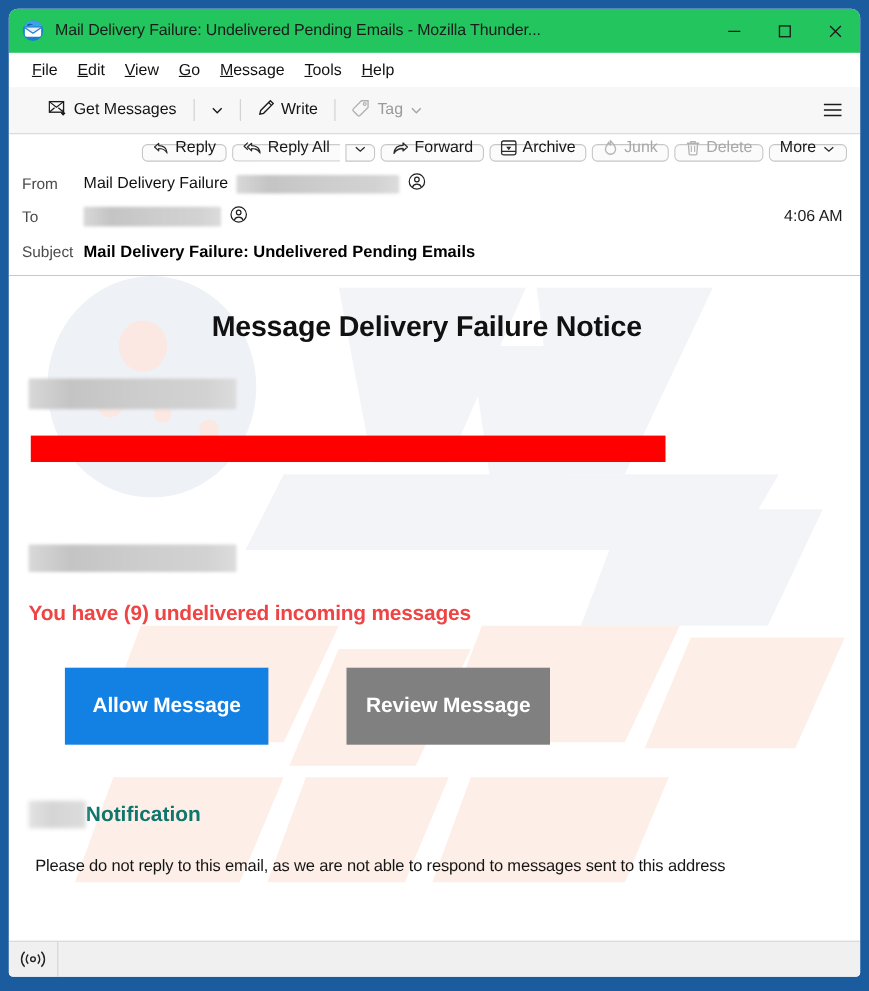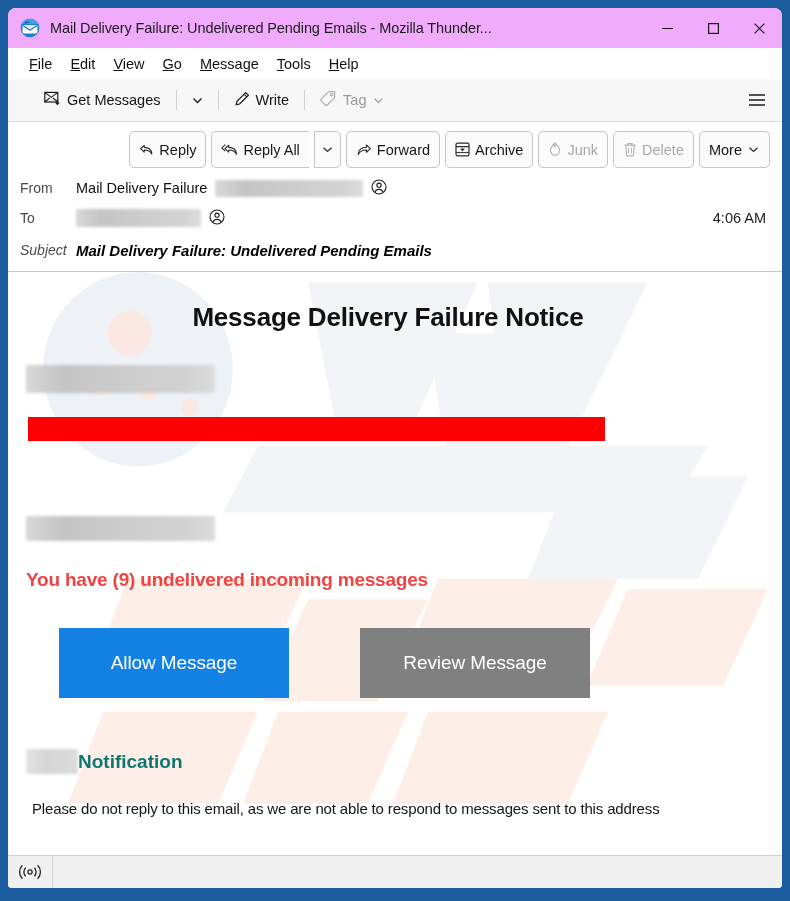--- a/index.html
+++ b/index.html
@@ -25,21 +25,21 @@
     border-radius: 8px 8px 4px 4px;
     overflow: hidden;
     display: flex;
     flex-direction: column;
   }
 
   
   #title-bar {
     height: 40px;
     flex: 0 0 40px;
-    background: #f0abfc;
+    background: #22c55e;
     display: flex;
     align-items: center;
     position: relative;
   }
   #app-icon {
     width: 20px;
     height: 20px;
     margin-left: 12px;
     flex: 0 0 20px;
     position: relative;
@@ -139,29 +139,29 @@
   }
   #msg-action-bar {
     display: flex;
     justify-content: flex-end;
     align-items: center;
     gap: 5px;
     padding: 9px 12px 5px 12px;
   }
   .msg-btn {
     display: flex;
-    align-items: center;
+    align-items: flex-end;
     gap: 5px;
     border: 1px solid #c6c6c6;
     border-radius: 5px;
     background: #fbfbfb;
     padding: 4px 9px;
     font-size: 14.5px;
     color: #171717;
-    height: 37px;
+    height: 16px;
     box-sizing: border-box;
     white-space: nowrap;
   }
   .msg-btn.disabled { color: #a8a8a8; background: #fbfbfb; }
   .msg-btn.joined-left { border-radius: 5px 0 0 5px; border-right: none; }
   .msg-btn.joined-right { border-radius: 0 5px 5px 0; padding: 4px 6px; }
 
   .hdr-row {
     display: flex;
     align-items: center;
@@ -187,21 +187,21 @@
     border-radius: 1px;
     filter: blur(1.6px);
     vertical-align: middle;
   }
   #time-stamp {
     margin-left: auto;
     color: #1b1b1b;
     font-size: 14.5px;
     padding-right: 4px;
   }
-  .subject-row { padding-bottom: 8px; padding-top: 4px; font-style: italic; }
+  .subject-row { padding-bottom: 8px; padding-top: 4px; }
   #subject-value { font-weight: bold; font-size: 15px; color: #000; }
 
   
   #email-body {
     flex: 1 1 auto;
     background: #ffffff;
     position: relative;
     overflow: hidden;
   }
   #watermark {
@@ -250,23 +250,23 @@
   #cta-row {
     margin: 37px 0 0 51px;
     display: flex;
     gap: 71px;
   }
   .cta-btn {
     display: flex;
     align-items: center;
     justify-content: center;
     color: #ffffff;
-    font-weight: normal;
+    font-weight: bold;
     font-size: 19px;
-    width: 230px;
+    width: 185px;
     height: 70px;
     box-sizing: border-box;
     letter-spacing: -0.1px;
   }
   #notification-row {
     margin: 51px 0 0 18px;
     display: flex;
     align-items: center;
     font-size: 19px;
     font-weight: bold;

